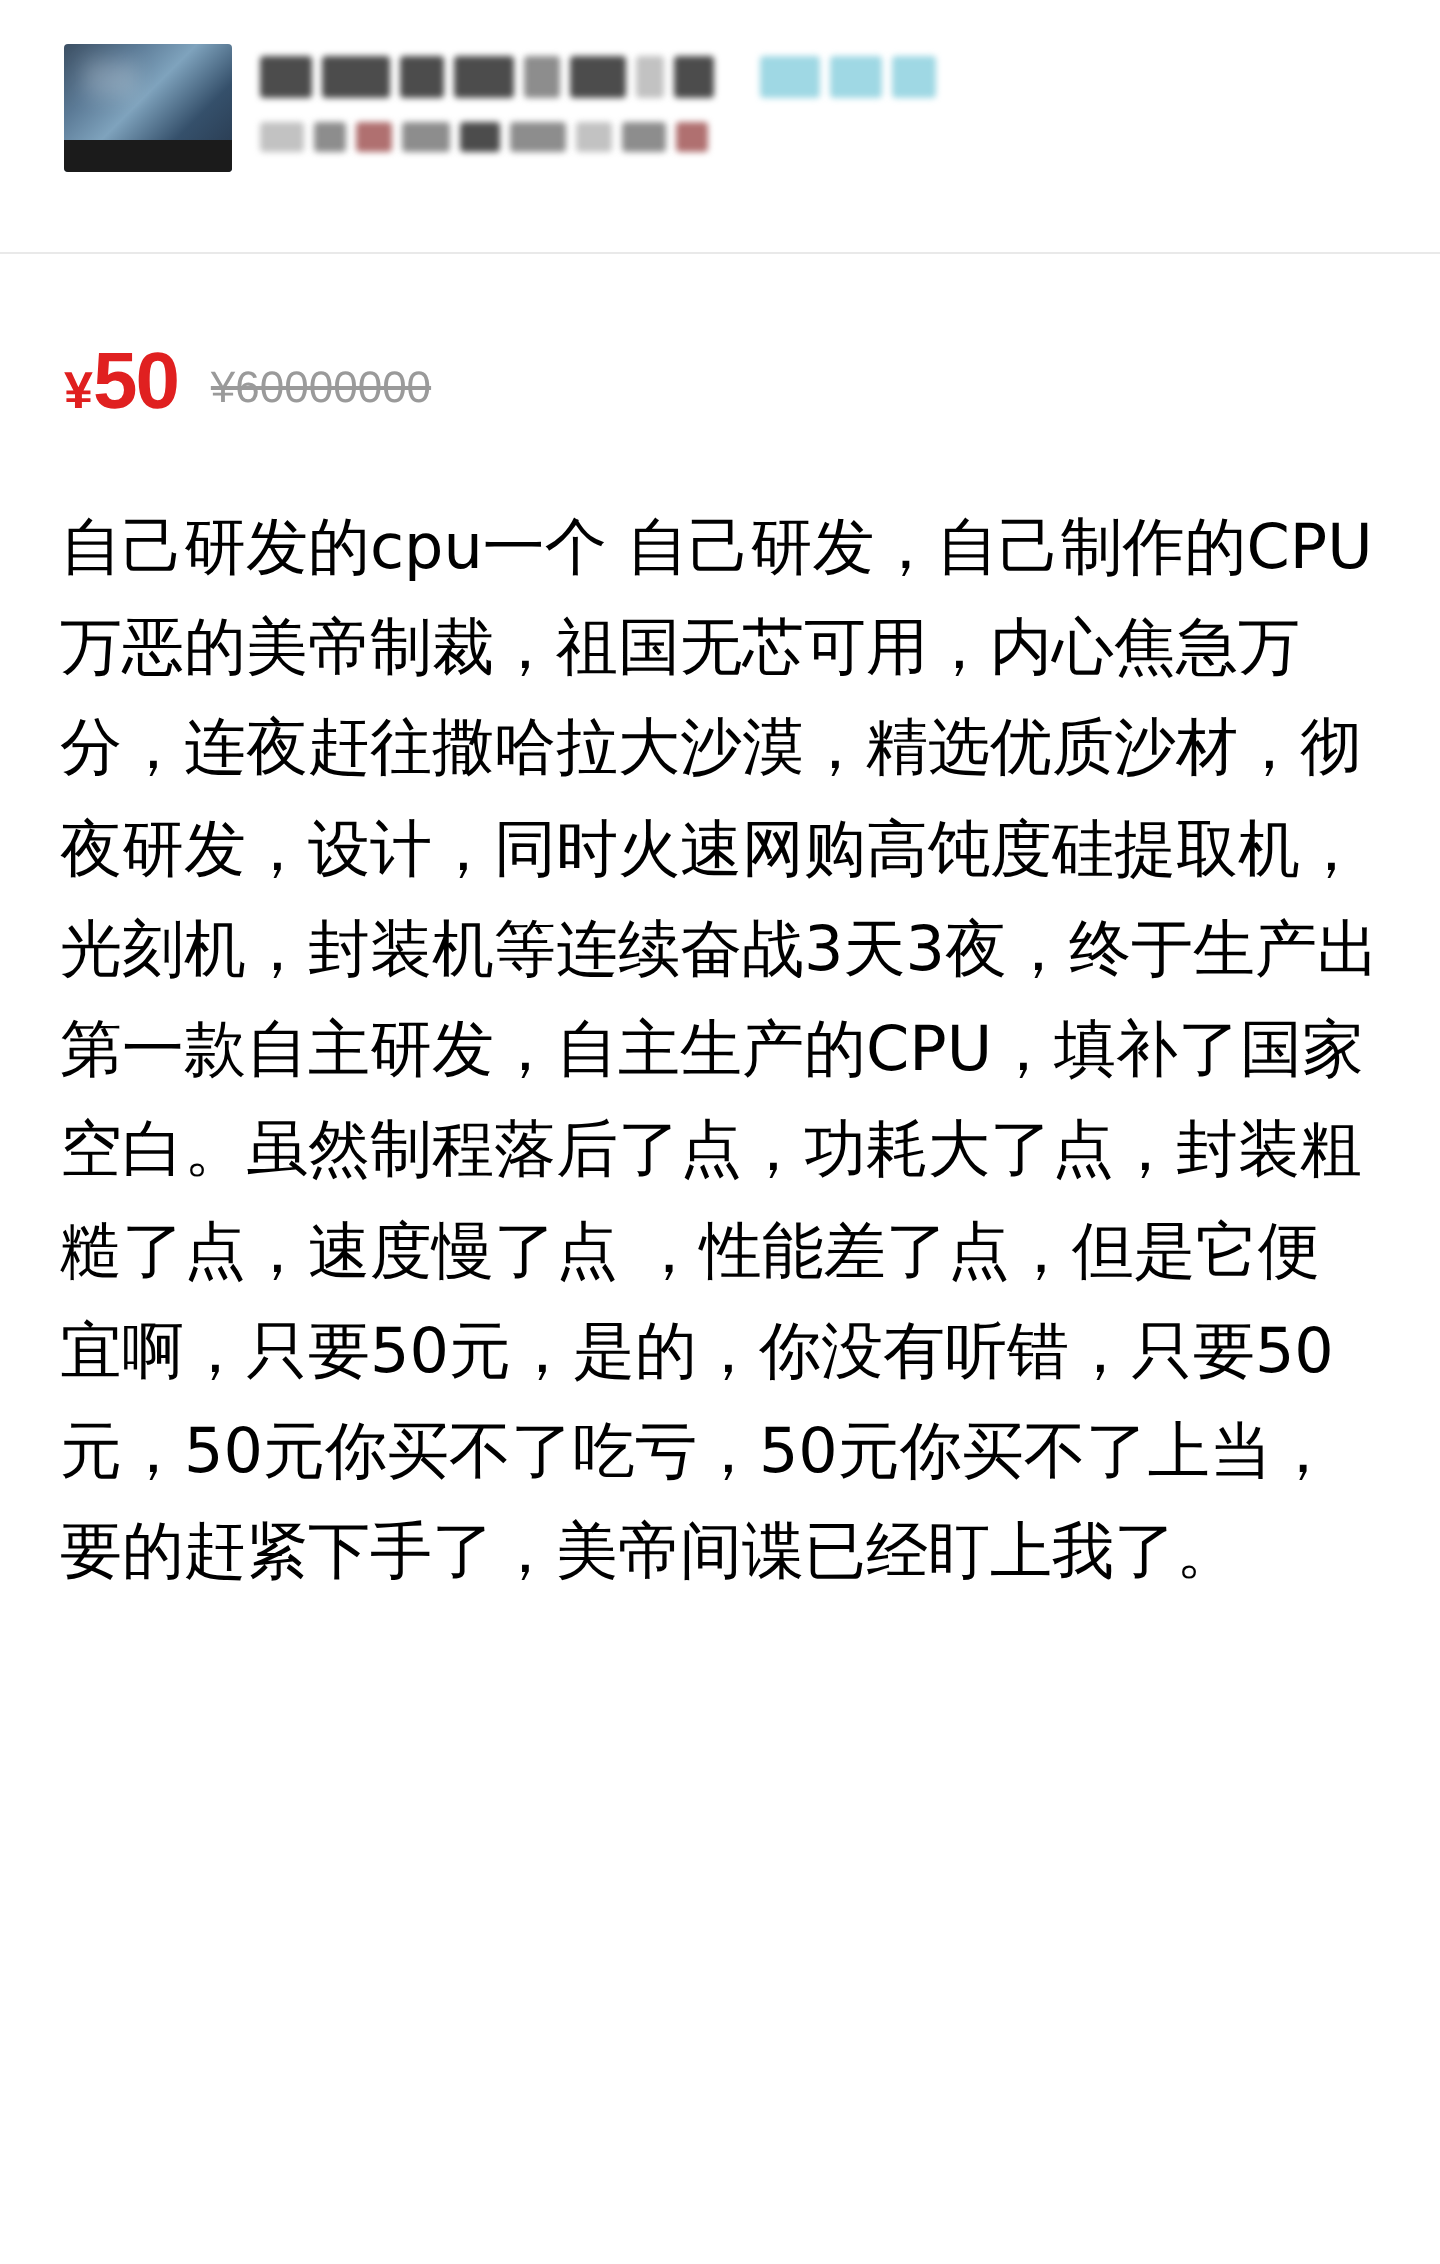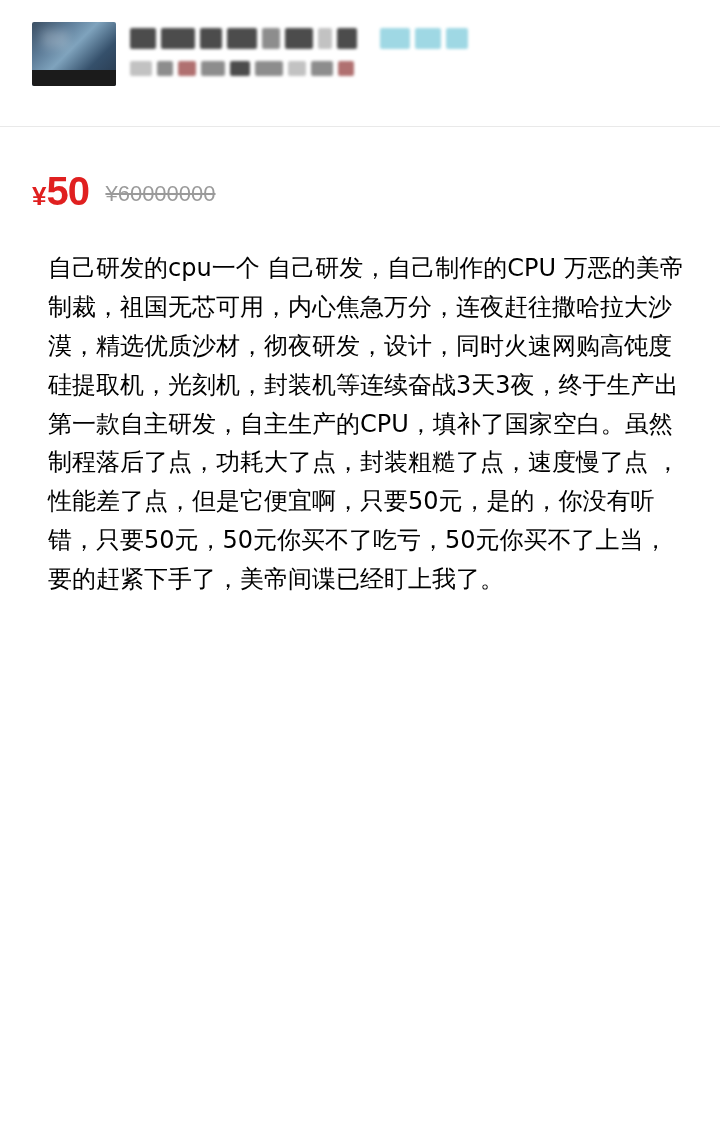--- a/index.html
+++ b/index.html
@@ -117,22 +117,22 @@
     margin-left: 12px;
     color: #9a9a9a;
     font-size: 22px;
     text-decoration: line-through;
     position: relative;
     top: 3px;
   }
 
   
   .desc {
-    padding: 28px 30px 0 48px;
-    font-size: 24px;
+    padding: 28px 30px 0 30px;
+    font-size: 31px;
     line-height: 1.62;
     color: #000000;
     letter-spacing: 0px;
     word-break: break-word;
     font-family: "DejaVu Sans", "Liberation Sans", sans-serif;
   }
 </style>
 </head>
 <body>
 

